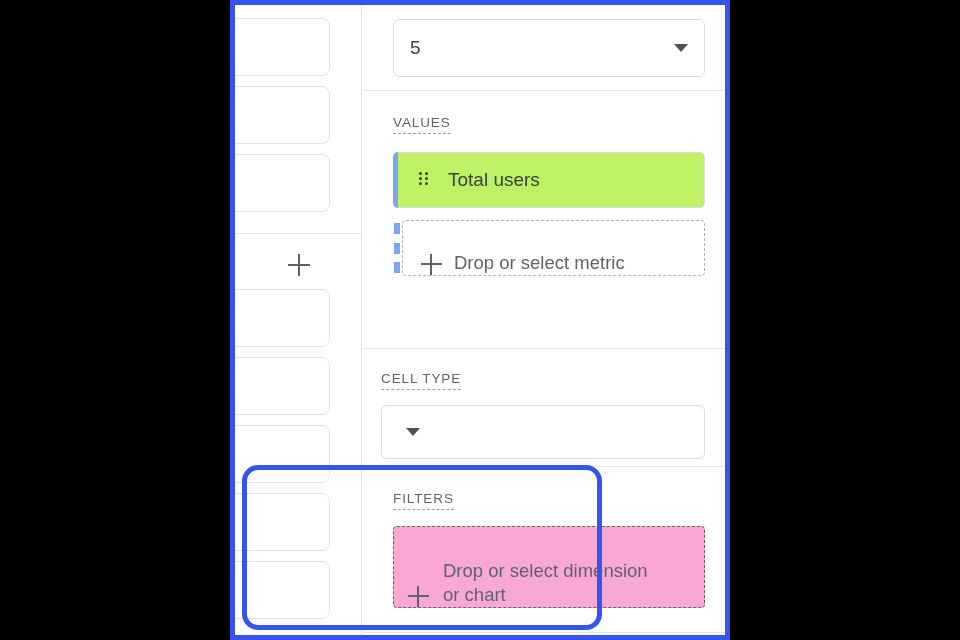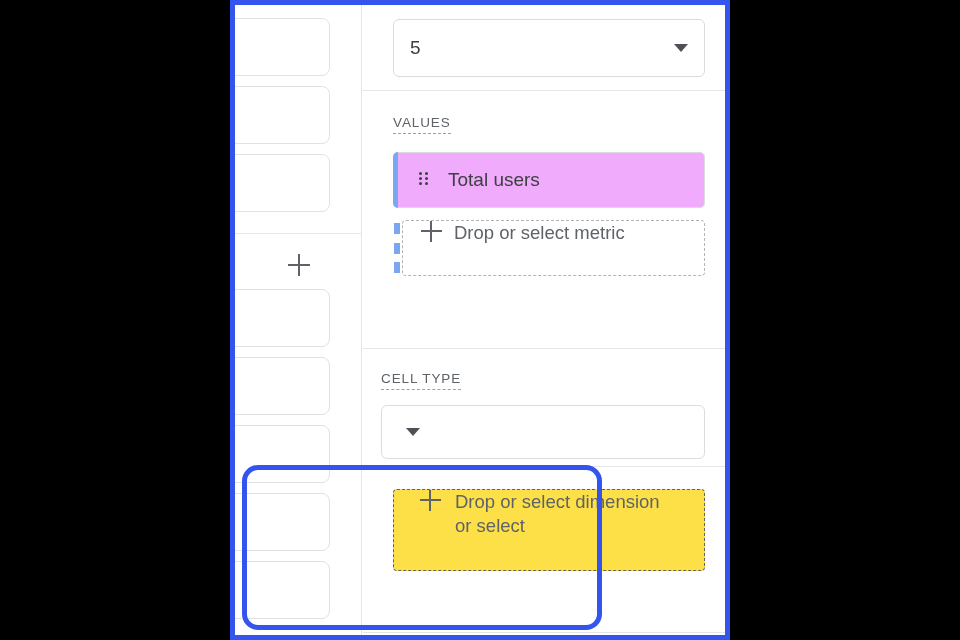--- a/index.html
+++ b/index.html
@@ -153,21 +153,21 @@
     border-right: 7px solid transparent;
     border-top: 8px solid #4d5156;
     margin-left: 8px;
   }
 
   
   .chip {
     position: relative;
     box-sizing: border-box;
     height: 56px;
-    background: #f0abfc;
+    background: #bef264;
     border: 1px solid #dadce0;
     border-radius: 5px;
     display: flex;
     align-items: center;
     padding-left: 28px;
     margin-bottom: 12px;
   }
   .chip-accent {
     position: absolute;
     left: -1px;
@@ -202,21 +202,21 @@
   }
 
   
   .dropzone {
     position: relative;
     box-sizing: border-box;
     border: 1.6px dashed #9aa0a6;
     border-radius: 4px;
     background: #fafafa;
     display: flex;
-    align-items: flex-start;
+    align-items: flex-end;
   }
   .dropzone-metric {
     height: 56px;
     background: #ffffff;
     border-color: #b0b4b8;
     padding-left: 18px;
   }
   .dropzone-accent {
     position: absolute;
     left: -9px;
@@ -263,22 +263,22 @@
     width: 360px;
     height: 165px;
     box-sizing: border-box;
     border: 5px solid #3355ee;
     border-radius: 16px;
     pointer-events: none;
   }
 
   .dropzone-filter {
     height: 82px;
-    padding-left: 26px;
-    background: #fde047;
+    padding-left: 14px;
+    background: #f9a8d4;
     border-color: #5f6368;
   }
 </style>
 </head>
 <body>
 
 <div id="screen">
 
   <div id="panel-highlight">
     <div id="panel-inner">
@@ -349,26 +349,29 @@
             <span class="section-label">CELL TYPE</span>
           </div>
 
           <div class="dropdown" style="height:54px;">
             <span class="caret"></span>
           </div>
         </div>
 
         <div class="section section-divider" style="position:absolute; left:0; top:462px; right:0; height:166px; padding:22px 20px 0 30px;">
 
+          <div style="margin-bottom:16px;">
+            <span class="section-label">FILTERS</span>
+          </div>
 
           <div class="dropzone dropzone-filter">
             <span class="dz-plus" style="margin-right:14px;"></span>
             <span>
               <span class="dz-label" style="display:block;">Drop or select dimension</span>
-              <span class="dz-label" style="display:block;">or select</span>
+              <span class="dz-label" style="display:block;">or chart</span>
             </span>
           </div>
         </div>
 
       </div>
     </div>
   </div>
 
   <div id="filters-highlight"></div>
 

